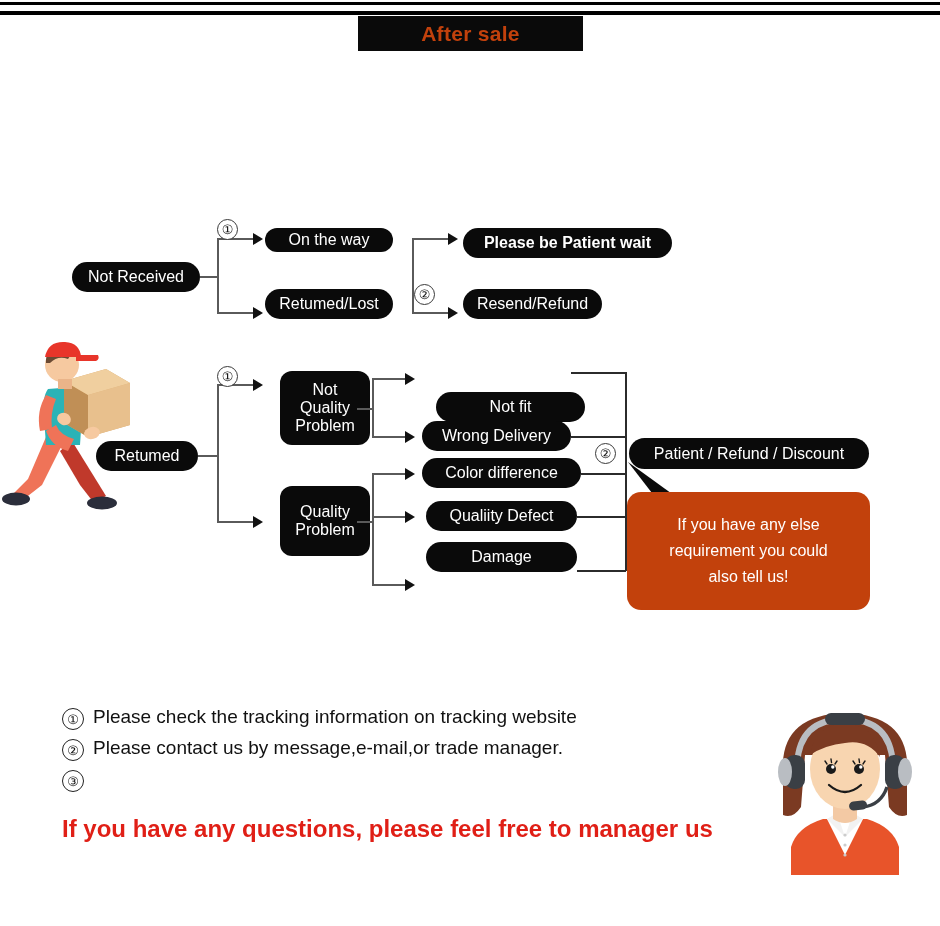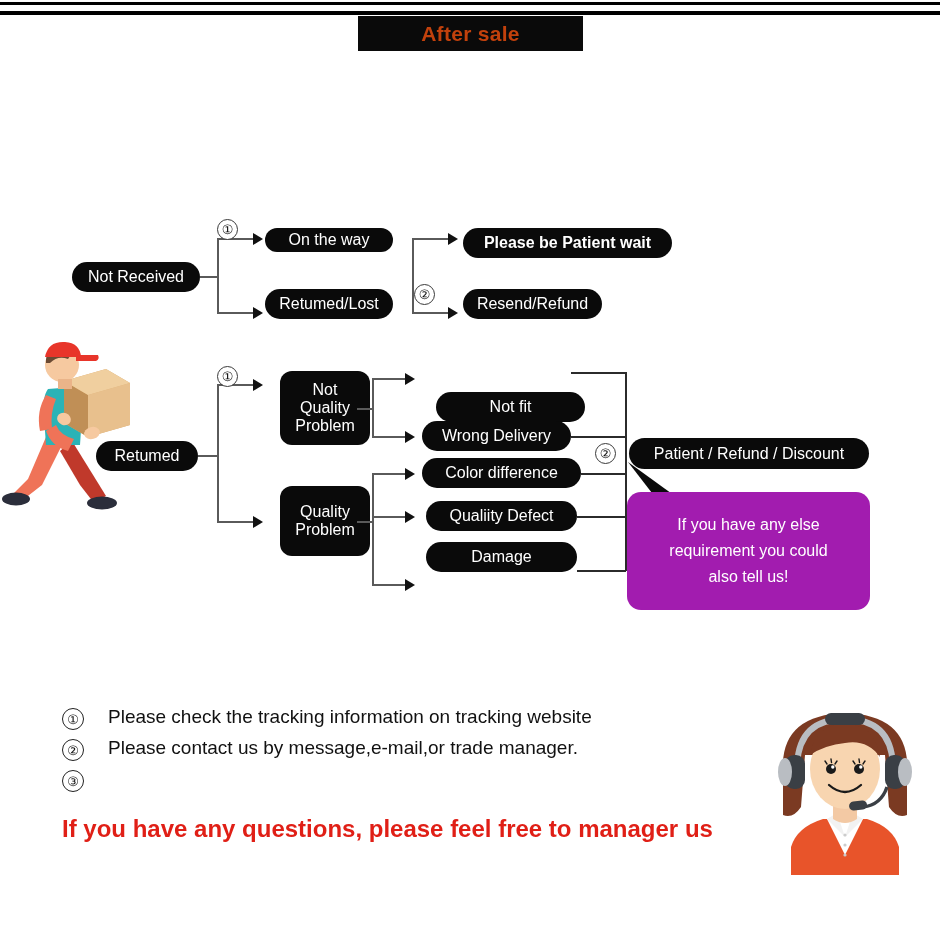--- a/index.html
+++ b/index.html
@@ -78,21 +78,21 @@
     font-size: 13px;
     color: #111;
     background: #fff;
   }
 
   
   .bubble {
     position: absolute;
     left: 627px; top: 492px;
     width: 243px; height: 118px;
-    background: #a21caf;
+    background: #c2410c;
     border-radius: 14px;
     color: #fff;
     display: flex; flex-direction: column;
     align-items: center; justify-content: center;
     font-size: 16px; line-height: 1.62;
     text-align: center;
   }
   .bubble-tail {
     position: absolute;
     left: 628px; top: 462px;
@@ -110,21 +110,21 @@
   }
   .note-num {
     flex: 0 0 auto;
     width: 22px; height: 22px;
     border: 1.5px solid #222;
     border-radius: 50%;
     font-size: 13px;
     display: flex; align-items: center; justify-content: center;
     margin-right: 9px; margin-top: 2px;
   }
-  .note-txt { flex: 1 1 auto; margin-left: 15px; }
+  .note-txt { flex: 1 1 auto; }
 
   .cta {
     position: absolute;
     left: 62px; top: 815px;
     font-size: 24px;
     font-weight: 700;
     color: #e01f16;
     white-space: nowrap;
   }
 

